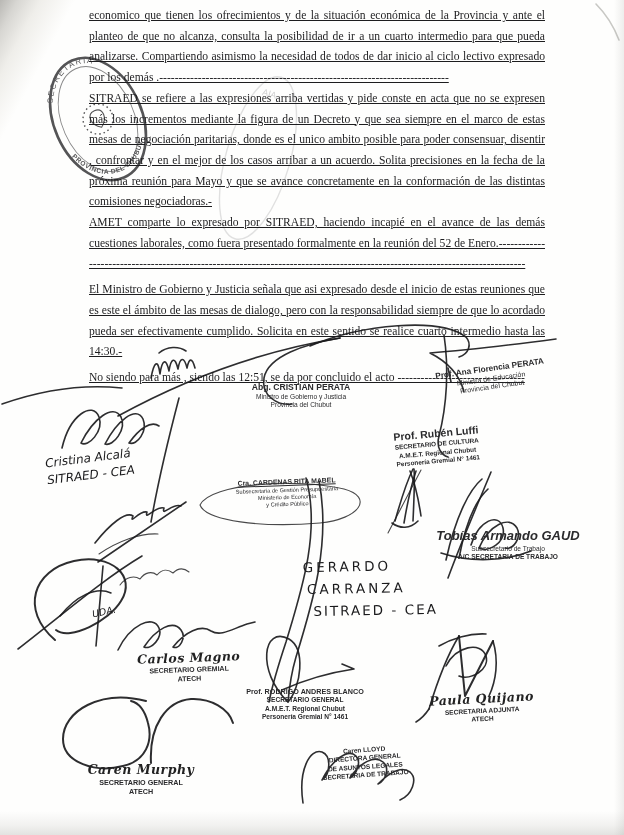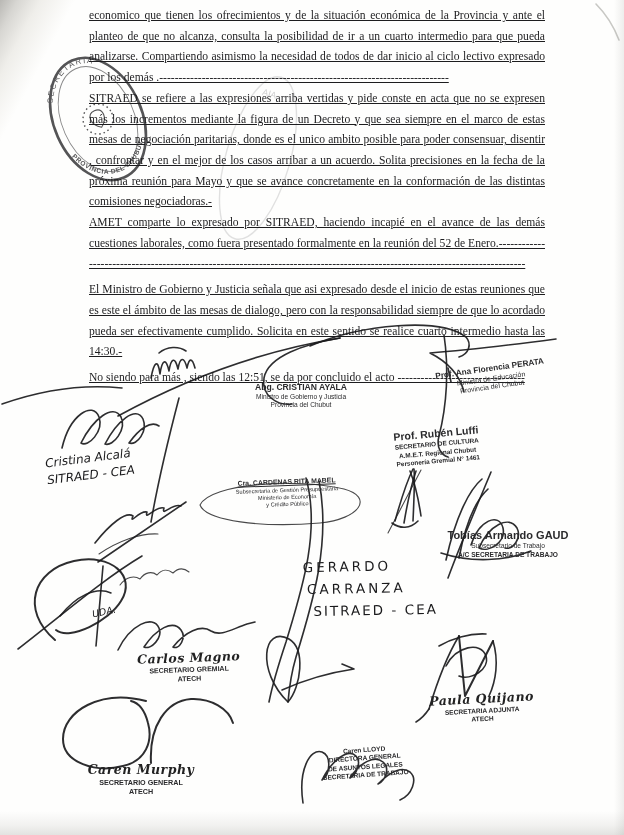--- a/index.html
+++ b/index.html
@@ -33,21 +33,21 @@
   .sig .s{display:block;}
   .sig-ayala{left:235px;top:382px;width:132px;font-size:6.6px;}
   .sig-ayala .n{font-size:8.6px;}
   .sig-perata{left:415px;top:364px;width:152px;font-size:7px;transform:rotate(-8deg);}
   .sig-perata .n{font-size:8.2px;}
   .sig-luffi{left:371px;top:427px;width:132px;font-size:6.4px;font-weight:bold;transform:rotate(-5deg);}
   .sig-luffi .n{font-size:10.5px;}
   .sig-cardenas{left:206px;top:478px;width:162px;font-size:5.6px;transform:rotate(-2deg);}
   .sig-cardenas .n{font-size:6.9px;text-decoration:underline;}
   .sig-gaud{left:420px;top:528px;width:176px;font-size:6.6px;}
-  .sig-gaud .n{font-size:11px;}
+  .sig-gaud .n{font-size:13px;font-style:italic;}
   .sig-gaud .s:last-child{font-weight:bold;}
   .sig-magno{left:126px;top:650px;width:126px;font-size:7px;font-weight:bold;transform:rotate(-2deg);}
   .sig-blanco{left:221px;top:687px;width:168px;font-size:6.6px;font-weight:bold;}
   .sig-blanco .n{font-size:7.2px;}
   .sig-quijano{left:423px;top:691px;width:118px;font-size:6.6px;font-weight:bold;transform:rotate(-3deg);}
   .sig-murphy{left:71px;top:762px;width:140px;font-size:7.2px;font-weight:bold;}
   .sig-lloyd{left:305px;top:746px;width:120px;font-size:6.5px;font-weight:bold;transform:rotate(-4deg);}
   .script-name{display:block;font-family:"DejaVu Serif",serif;font-style:italic;font-weight:bold;
     font-size:12.5px;color:#222;letter-spacing:.5px;}
   
@@ -142,21 +142,21 @@
     <path d="M446,666C456,646 481,641 486,656C490,669 471,681 459,676"></path>
     <path d="M439,646C451,639 469,633 486,634"></path>
     <path d="M429,709c-4,6 -8,10 -13,13"></path>
     <path class="heavy" d="M146,701C101,689 63,711 63,739C63,763 96,773 123,766C146,761 153,741 148,723C145,711 139,703 131,701"></path>
     <path class="heavy" d="M151,763C149,726 166,701 191,699C211,698 229,709 233,723"></path>
     <path d="M303,803C298,770 310,748 322,752C332,756 330,775 322,780M322,780C332,760 348,748 356,756C362,762 356,775 350,778M350,778C360,762 375,755 383,762C390,768 386,780 378,784M378,784C390,772 402,766 410,772C418,779 412,795 400,800"></path>
     <path class="gray" d="M596,4C606,14 614,27 619,40"></path>
   </svg>
 
   <div class="sig sig-ayala">
-    <span class="s n">Abg. CRISTIAN AYALA</span>
+    <span class="s n">Abg. CRISTIAN PERATA</span>
     <span class="s">Ministro de Gobierno y Justicia</span>
     <span class="s">Provincia del Chubut</span>
   </div>
 
   <div class="sig sig-perata">
     <span class="s n">Prof. Ana Florencia PERATA</span>
     <span class="s">Ministra de Educación</span>
     <span class="s">Provincia del Chubut</span>
   </div>
 
@@ -179,20 +179,26 @@
     <span class="s">Subsecretario de Trabajo</span>
     <span class="s">A/C SECRETARIA DE TRABAJO</span>
   </div>
 
   <div class="sig sig-magno">
     <span class="script-name">Carlos Magno</span>
     <span class="s">SECRETARIO GREMIAL</span>
     <span class="s">ATECH</span>
   </div>
 
+  <div class="sig sig-blanco">
+    <span class="s n">Prof. RODRIGO ANDRES BLANCO</span>
+    <span class="s">SECRETARIO GENERAL</span>
+    <span class="s">A.M.E.T. Regional Chubut</span>
+    <span class="s">Personería Gremial N° 1461</span>
+  </div>
 
   <div class="sig sig-quijano">
     <span class="script-name">Paula Quijano</span>
     <span class="s">SECRETARIA ADJUNTA</span>
     <span class="s">ATECH</span>
   </div>
 
   <div class="sig sig-murphy">
     <span class="script-name">Caren Murphy</span>
     <span class="s">SECRETARIO GENERAL</span>

